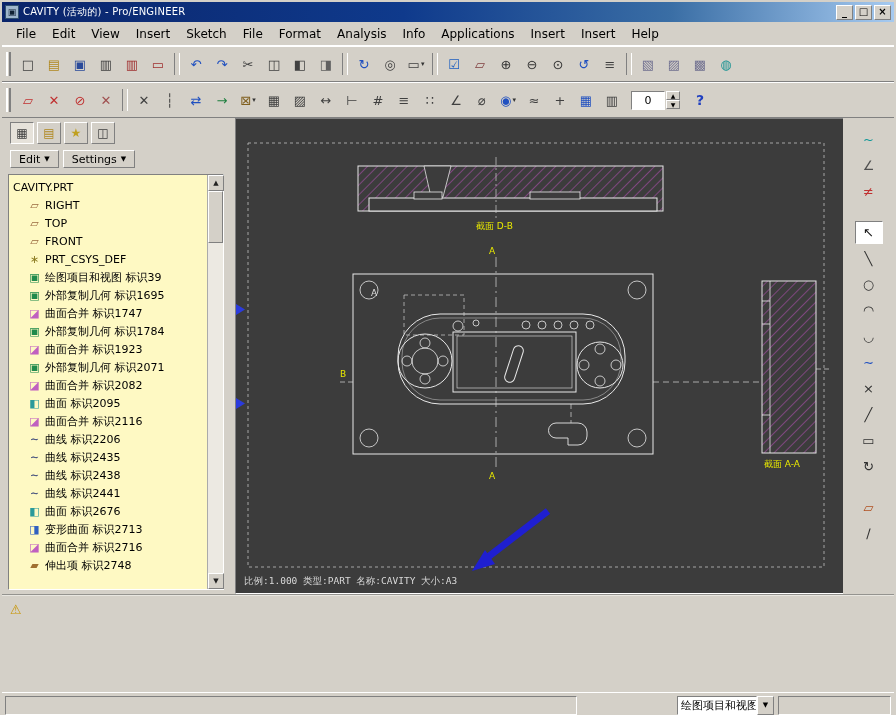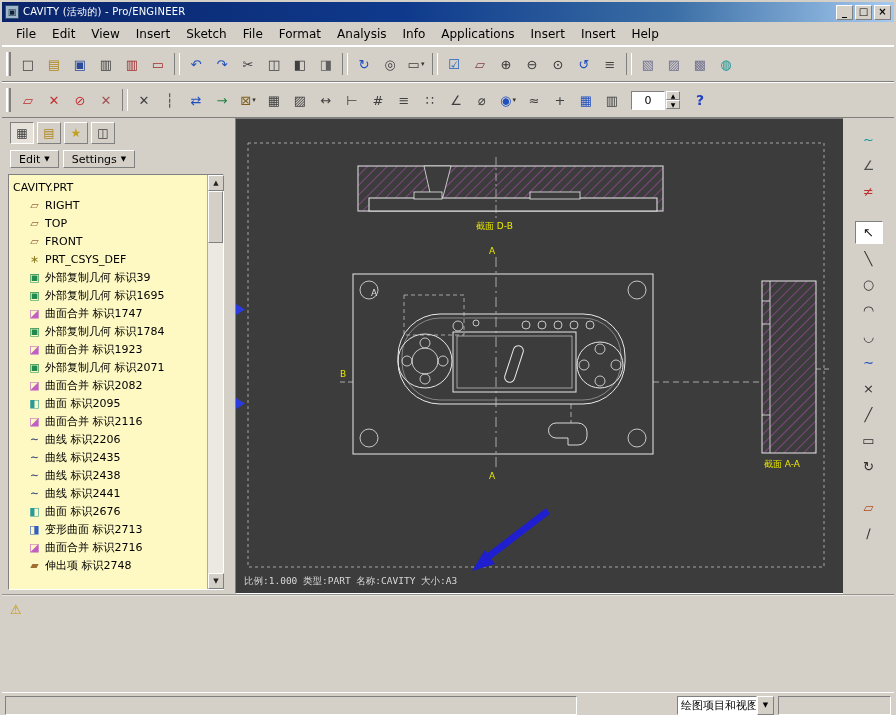--- a/index.html
+++ b/index.html
@@ -452,21 +452,21 @@
                 <span class="tlabel">FRONT</span>
               </div>
 
               <div class="tree-item">
                 <span class="ticon" style="color:#8a7a20">∗</span>
                 <span class="tlabel">PRT_CSYS_DEF</span>
               </div>
 
               <div class="tree-item">
                 <span class="ticon" style="color:#1f8a4c">▣</span>
-                <span class="tlabel">外部复制几何 标识39</span>
+                <span class="tlabel">绘图项目和视图 标识39</span>
               </div>
 
               <div class="tree-item">
                 <span class="ticon" style="color:#1f8a4c">▣</span>
                 <span class="tlabel">外部复制几何 标识1695</span>
               </div>
 
               <div class="tree-item">
                 <span class="ticon" style="color:#c060c0">◪</span>
                 <span class="tlabel">曲面合并 标识1747</span>

